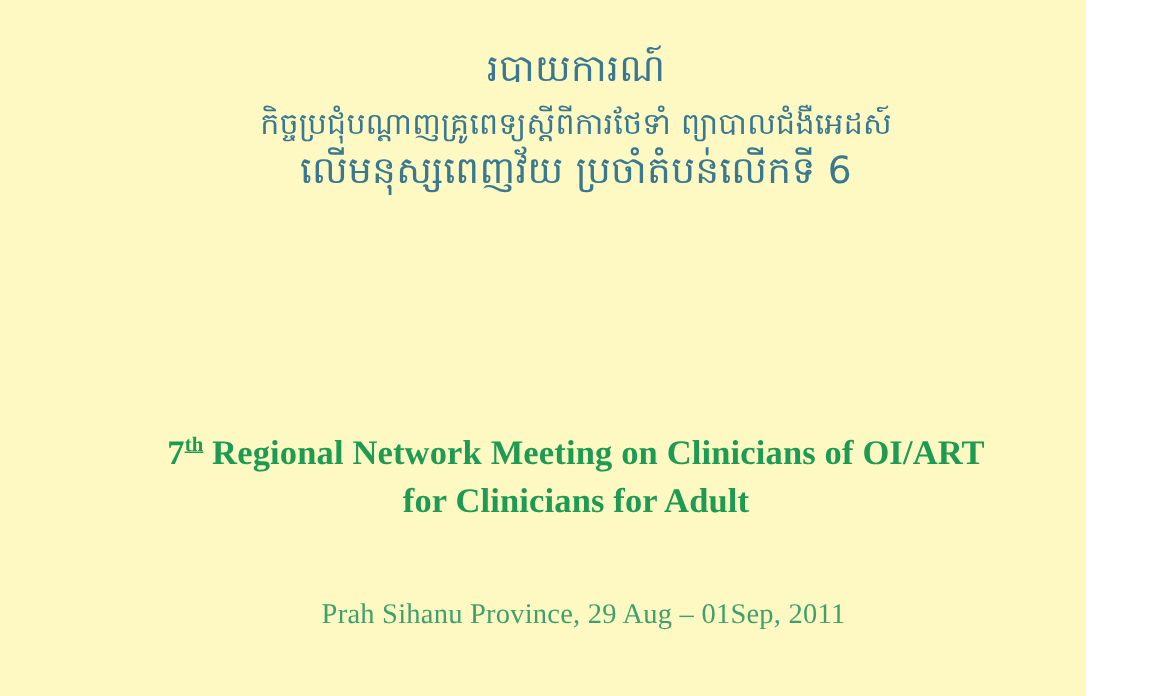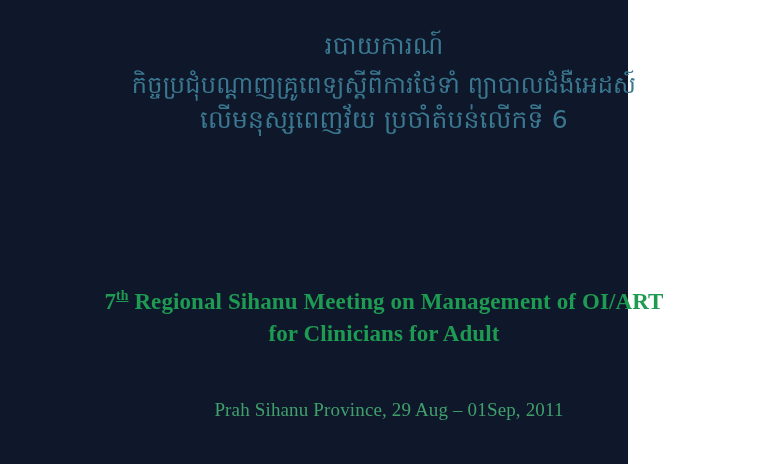--- a/index.html
+++ b/index.html
@@ -11,23 +11,23 @@
     width: 768px;
     height: 464px;
     background: #ffffff;
     overflow: hidden;
     font-family: "Liberation Serif", "DejaVu Serif", serif;
     -webkit-font-smoothing: antialiased;
   }
 
   .slide {
     position: relative;
-    width: 628px;
+    width: 724px;
     height: 464px;
-    background: #0f172a;
+    background: #fef9c3;
     box-sizing: border-box;
     padding-left: 20px;
   }
 
   
   .khmer-block {
     position: absolute;
     top: 28px;
     left: 0;
     width: 768px;
@@ -43,21 +43,21 @@
     letter-spacing: 0.2px;
     white-space: nowrap;
   }
 
   .khmer-line-1 {
     font-size: 25px;
     margin-bottom: 4px;
   }
 
   .khmer-line-2 {
-    font-size: 24px;
+    font-size: 20px;
   }
 
   .khmer-line-3 {
     font-size: 25px;
   }
 
   
   .english-block {
     position: absolute;
     top: 286px;
@@ -111,21 +111,21 @@
 
 <div class="slide">
 
   <div class="khmer-block">
     <span class="khmer-line khmer-line-1">របាយការណ៍</span>
     <span class="khmer-line khmer-line-2">កិច្ចប្រជុំបណ្តាញគ្រូពេទ្យស្តីពីការថែទាំ ព្យាបាលជំងឺអេដស៍</span>
     <span class="khmer-line khmer-line-3">លើមនុស្សពេញវ័យ ប្រចាំតំបន់លើកទី 6</span>
   </div>
 
   <div class="english-block">
-    <span class="english-line"><span>7</span><span class="ordinal-sup">th</span><span> Regional Sihanu Meeting on Management of OI/ART</span></span>
+    <span class="english-line"><span>7</span><span class="ordinal-sup">th</span><span> Regional Network Meeting on Clinicians of OI/ART</span></span>
     <span class="english-line">for Clinicians for Adult</span>
   </div>
 
   <div class="venue-block">
     <span class="venue-line">Prah Sihanu Province, 29 Aug – 01Sep, 2011</span>
   </div>
 
 </div>
 
 </body></html>

